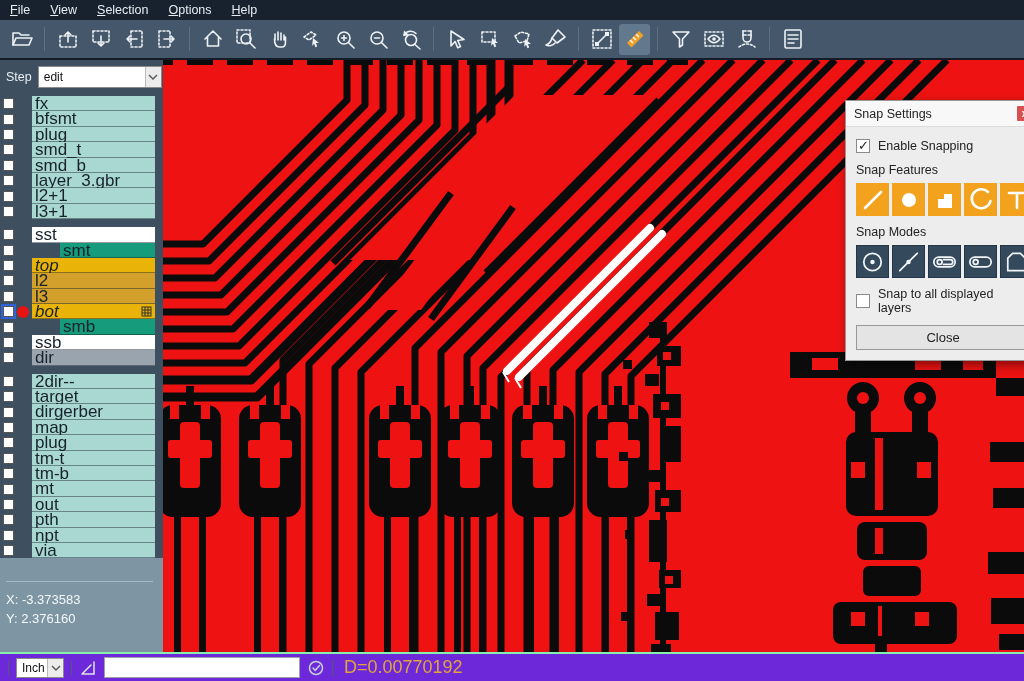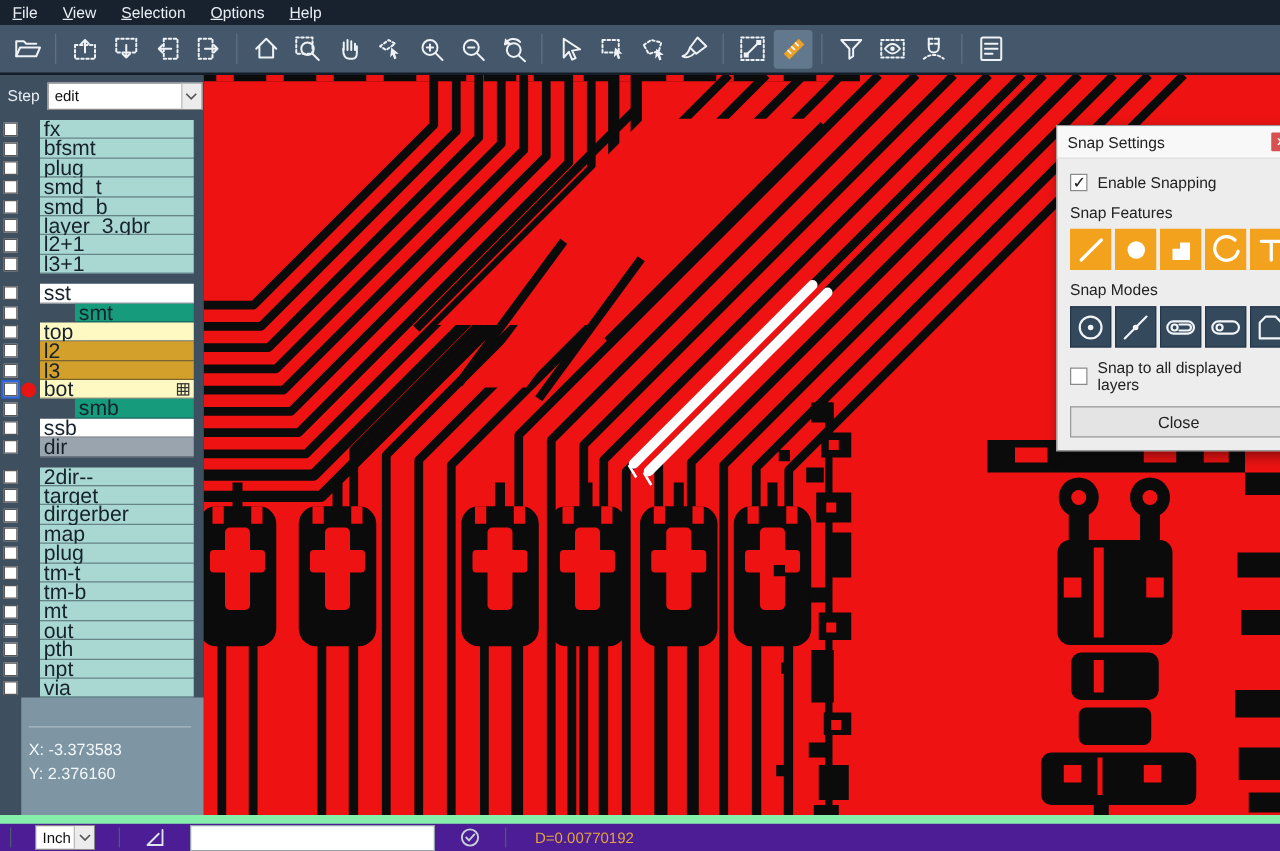--- a/index.html
+++ b/index.html
@@ -40,24 +40,24 @@
   .layer-group + .layer-group{margin-top:8px;}
   .layer-row{display:flex;align-items:center;height:15.4px;}
   .lcb{width:11px;height:11px;background:#fff;border:1px solid #565656;margin-left:3px;flex:none;}
   .lcb-active{box-shadow:0 0 0 2px #2e63d9;}
   .lgut{width:18px;height:100%;flex:none;display:flex;align-items:center;justify-content:center;}
   .ldot{width:12px;height:12px;border-radius:50%;background:#e81414;}
   .llab{flex:1;height:100%;font-size:17px;line-height:15px;padding-left:3px;color:#17222c;
         border-bottom:1px solid rgba(23,32,44,.45);margin-right:8px;position:relative;}
   .lgrid{position:absolute;right:3px;top:2px;line-height:0;}
   .c-teal{background:#a9d8d2;}  .c-green{background:#169c7c;margin-left:28px;}
-  .c-amber{background:#fef9c3;} .c-gold{background:#d2a02b;}
+  .c-amber{background:#eab308;font-style:italic;} .c-gold{background:#d2a02b;}
   .c-white{background:#ffffff;} .c-gray{background:#99a4af;}
 
-  .lower{flex:1;background:#7e96a3;display:flex;flex-direction:column;margin-left:17px;}
+  .lower{flex:1;background:#7e96a3;display:flex;flex-direction:column;}
   .coords{margin-top:auto;padding:0 0 24px 6px;color:#f4f8fa;font-size:13px;}
   .coords-line{border-top:1px solid #a7b9c3;margin:0 10px 8px 0;}
   .coords div{line-height:19px;}
 
   
   .canvas{position:absolute;left:163px;top:60px;width:861px;height:592px;background:#ee1312;}
   .canvas svg{display:block;}
 
   
   .dialog{position:absolute;left:805px;top:100px;width:196px;background:#ededed;
@@ -76,28 +76,28 @@
   .fbtn svg{stroke:#fff;stroke-width:2.6;fill:none;stroke-linecap:round;stroke-linejoin:round;}
   .fbtn svg .f{fill:#fff;stroke:none;}
   .mbtn{width:33px;height:33px;background:#34495c;border:1px solid #24374a;display:flex;
         align-items:center;justify-content:center;flex:none;}
   .mbtn svg{stroke:#f2f5f8;stroke-width:1.8;fill:none;stroke-linecap:round;stroke-linejoin:round;}
   .mbtn svg .f{fill:#f2f5f8;stroke:none;}
   .dlg-close-btn{width:100%;height:25px;background:#e4e4e4;border:1px solid #989898;font-size:13px;
                  text-align:center;line-height:23px;margin-top:8px;color:#222;}
 
   
-  .statusbar{position:absolute;left:0;bottom:0;width:1024px;height:29px;background:#4c1d95;
-             border-top:7px solid #86efac;display:flex;align-items:center;padding-left:8px;gap:19px;}
+  .statusbar{position:absolute;left:0;bottom:0;width:1024px;height:29px;background:#6d28d9;
+             border-top:2px solid #86efac;display:flex;align-items:center;padding-left:8px;gap:7px;}
   .vdiv{width:1px;height:16px;background:#4a5c6e;flex:none;}
   .unit-combo{width:48px;height:20px;}
   .sicon{line-height:0;flex:none;}
   .cmd{width:196px;height:21px;border:1px solid #98a2ab;background:#fff;font-size:12px;
        padding:0 4px;font-family:"Liberation Sans",sans-serif;}
-  .dist{color:#e2a43e;font-size:12px;margin-left:4px;}
+  .dist{color:#e2a43e;font-size:18px;margin-left:4px;}
 </style>
 </head>
 <body>
 
 <div class="app">
 
   <div class="menubar">
       <span class="menu-item"><u>F</u>ile</span>
       <span class="menu-item"><u>V</u>iew</span>
       <span class="menu-item"><u>S</u>election</span>

